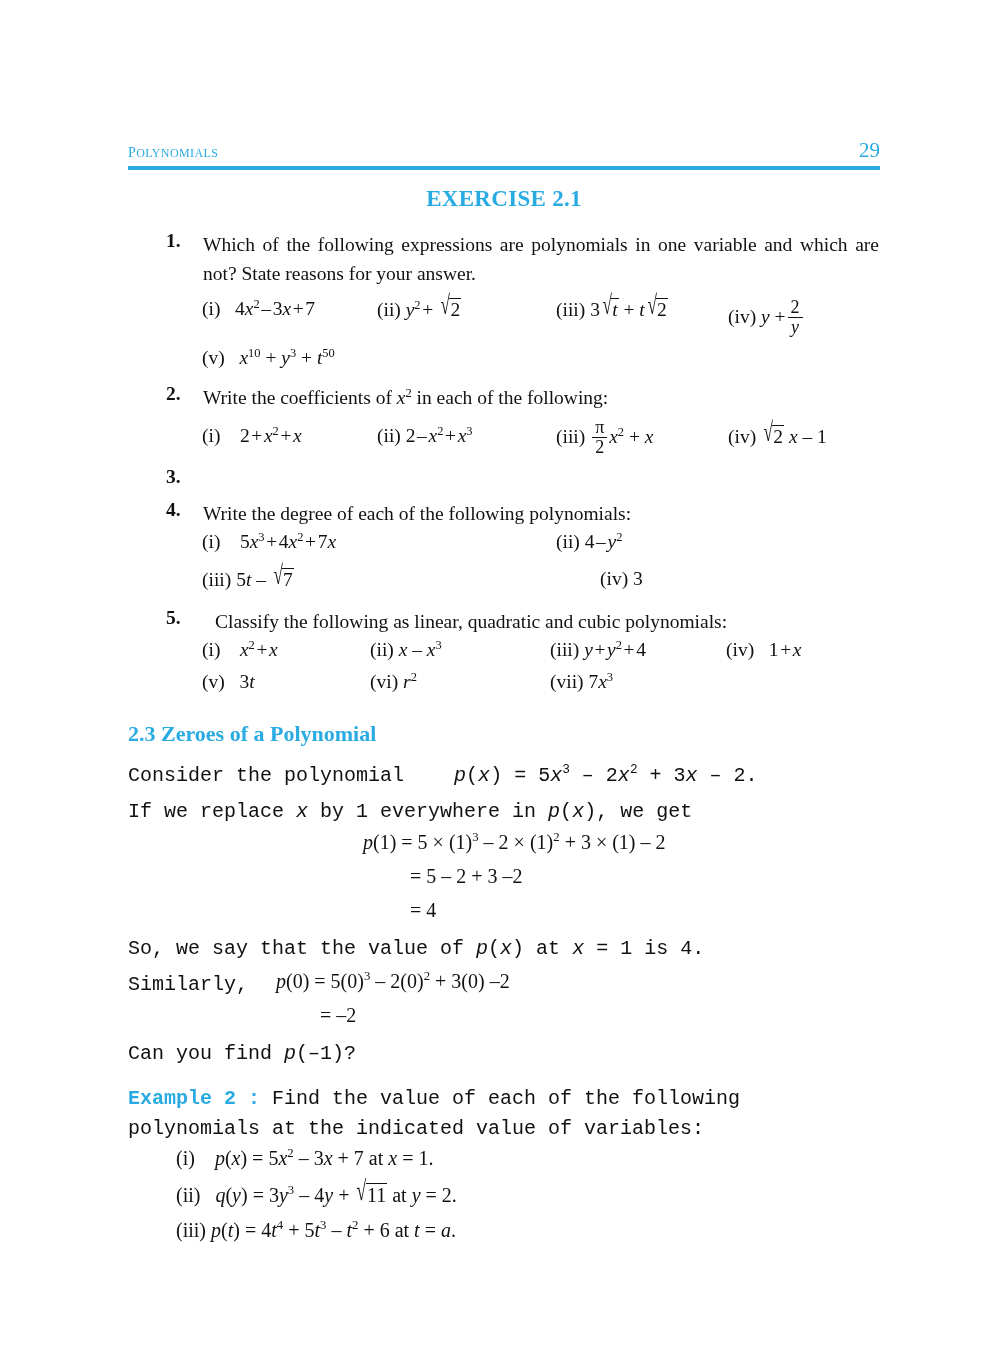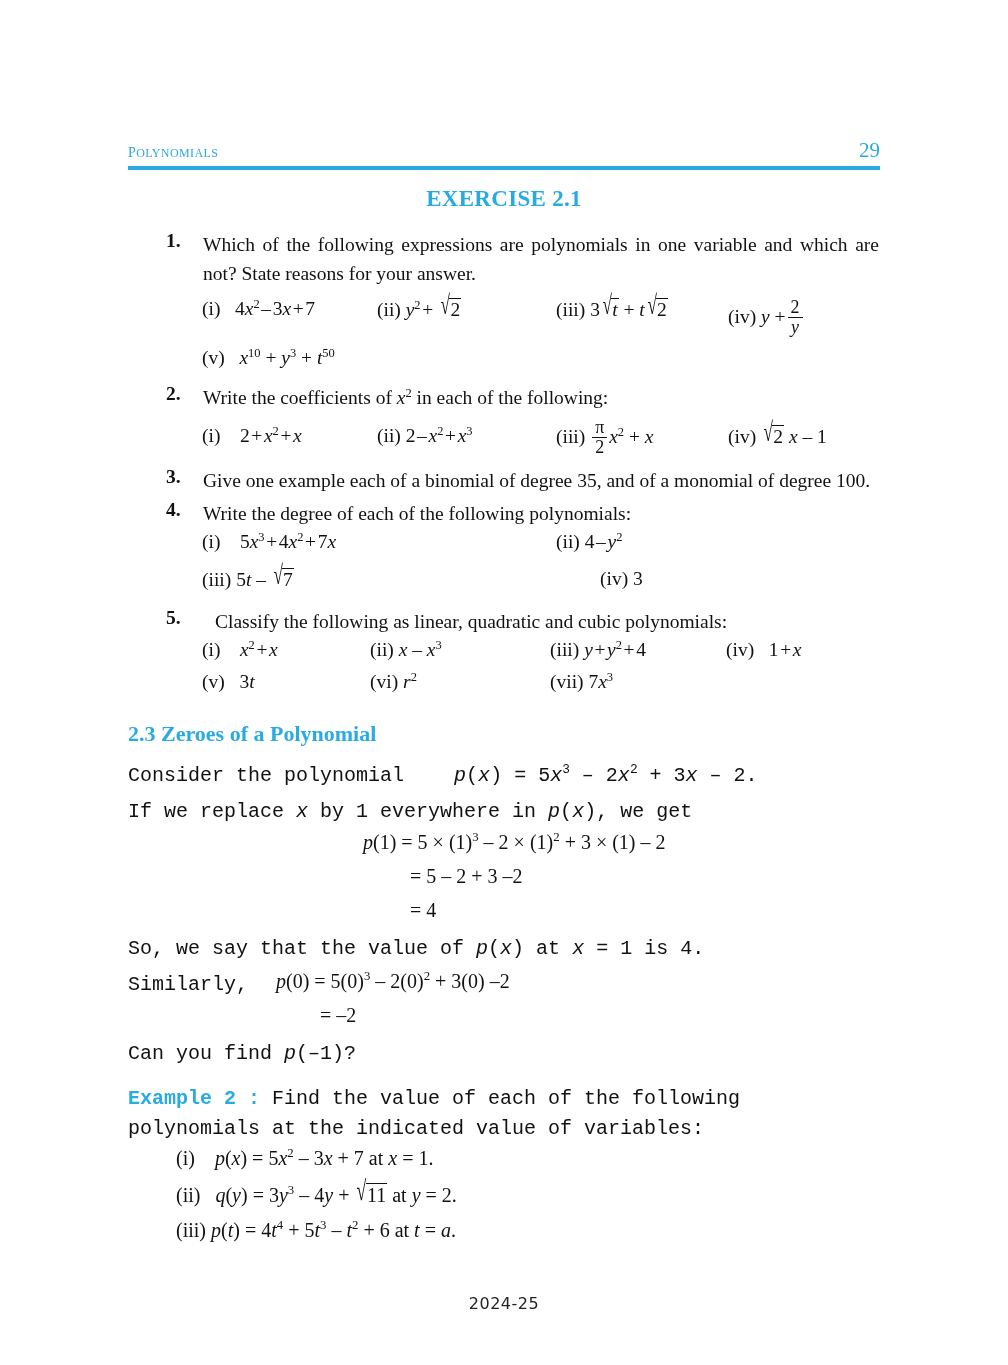--- a/index.html
+++ b/index.html
@@ -218,21 +218,20 @@
   <div class="item" style="left:556px; top:418px;">
     <span>(iii)</span>
     <span> <span class="frac"><span class="num">π</span><span class="den">2</span></span><i>x</i><sup>2</sup> + <i>x</i></span>
   </div>
   <div class="item" style="left:728px; top:425px;">
     <span>(iv)</span>
     <span> <span class="sq"><span class="radsym">√</span><span class="radicand">2</span></span> <i>x</i> – 1</span>
   </div>
 
   <div class="qnum" style="left:166px; top:466px;">3.</div>
-  <div class="q" style="left:203px; top:466px; width:690px;">Give one example each of a binomial of degree 35, and of a monomial of degree 100.</div>
 
   <div class="qnum" style="left:166px; top:499px;">4.</div>
   <div class="q" style="left:203px; top:499px; width:676px;">Write the degree of each of the following polynomials:</div>
 
   <div class="item" style="left:202px; top:531px;">
     <span>(i)</span>
     <span>&nbsp;&nbsp; 5<i>x</i><sup>3</sup> + 4<i>x</i><sup>2</sup> + 7<i>x</i></span>
   </div>
   <div class="item" style="left:556px; top:531px;">
     <span>(ii)</span>
@@ -328,15 +327,14 @@
   </div>
   <div class="item" style="left:176px; top:1183px; font-size:20px;">
     <span>(ii)</span>
     <span>&nbsp; <i>q</i>(<i>y</i>) = 3<i>y</i><sup>3</sup> – 4<i>y</i> + <span class="sq"><span class="radsym">√</span><span class="radicand">11</span></span> at <i>y</i> = 2.</span>
   </div>
   <div class="item" style="left:176px; top:1219px; font-size:20px;">
     <span>(iii)</span>
     <span> <i>p</i>(<i>t</i>) = 4<i>t</i><sup>4</sup> + 5<i>t</i><sup>3</sup> – <i>t</i><sup>2</sup> + 6 at <i>t</i> = <i>a</i>.</span>
   </div>
 
-  <div class="footer">2024-25</div>
 
 </div>
 
 </body></html>

